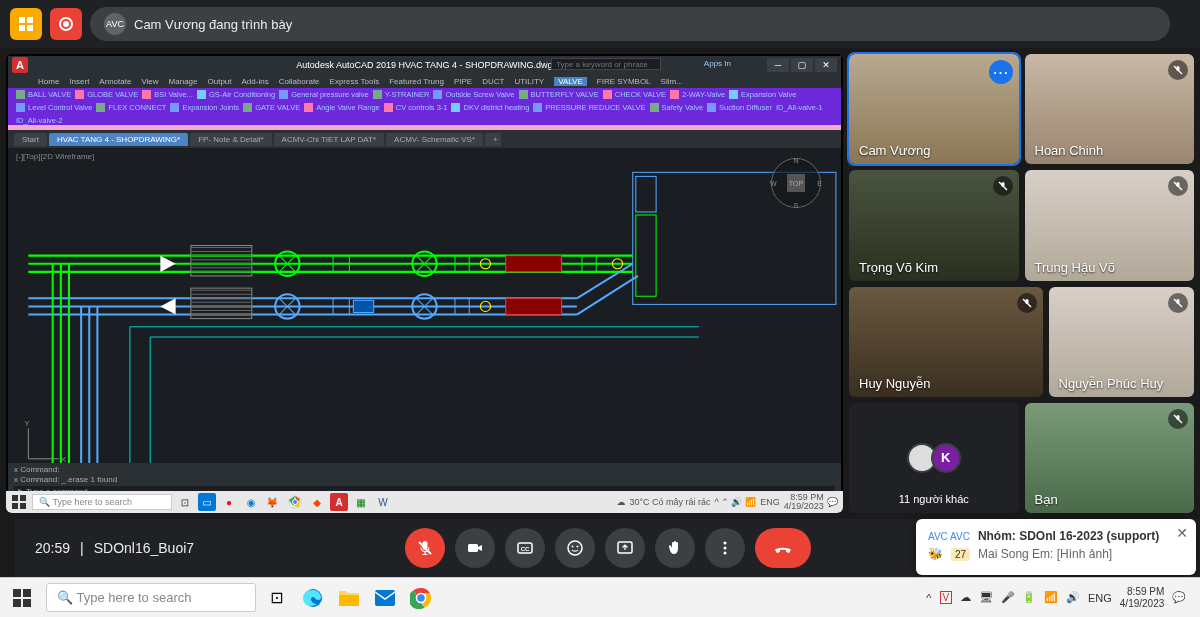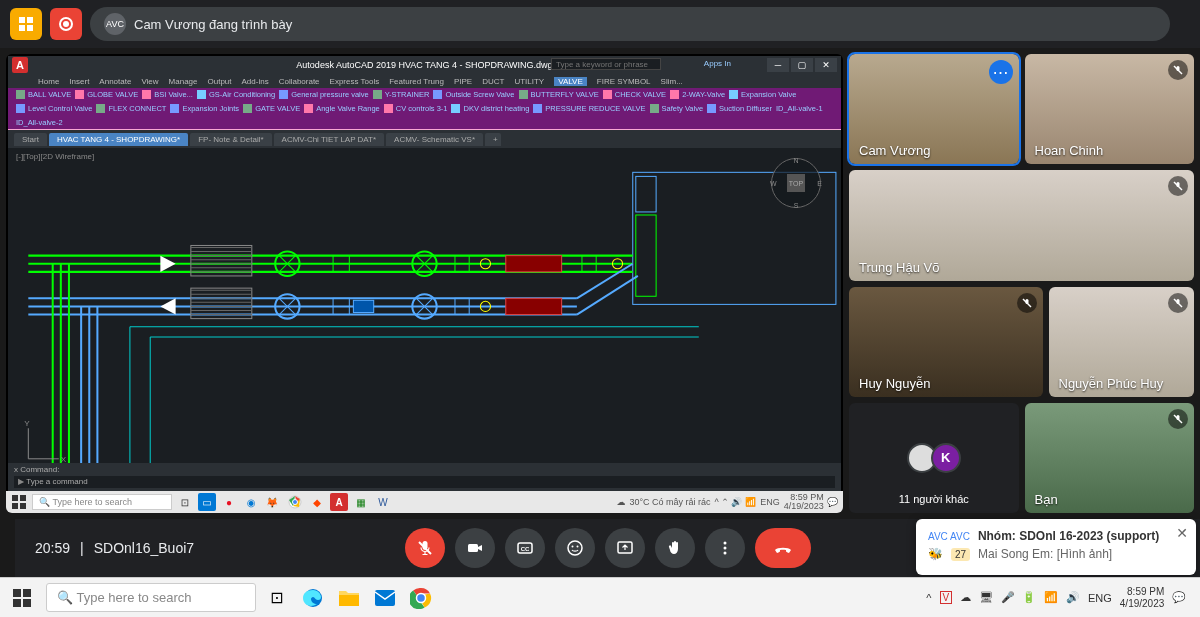--- a/index.html
+++ b/index.html
@@ -34,21 +34,21 @@
 .avatar-circ { width:30px; height:30px; border-radius:50%; border:2px solid #3c4043; display:flex; align-items:center; justify-content:center; font-size:13px; font-weight:600; color:#fff;}
 .others-label { position:absolute; bottom:8px; width:100%; text-align:center; color:#fff; font-size:11px;}
 
 
 .acad { position:absolute; inset:2px; background:#33393f; font-size:9px; color:#ccc;}
 .acad-title { height:18px; background:#2b3035; display:flex; align-items:center; justify-content:center; color:#fff; font-size:9px; position:relative;}
 .acad-title .wbtns { position:absolute; right:4px; top:2px; display:flex; gap:2px;}
 .acad-title .wbtn { width:22px; height:14px; background:#3a4046; display:flex; align-items:center; justify-content:center;}
 .acad-title .logo { position:absolute; left:4px; top:1px; width:16px; height:16px; background:#d32f2f; color:#fff; display:flex; align-items:center; justify-content:center; font-weight:bold; font-size:11px; border-radius:2px;}
 .acad-menu { height:14px; background:#2b3035; display:flex; gap:10px; padding:0 10px 0 30px; align-items:center; font-size:8px; color:#bbb;}
-.acad-ribbon { height:42px; background:#701a75; border-bottom:1px solid #f9a8d4; display:flex; flex-wrap:wrap; gap:4px; padding:2px 8px; align-items:center;}
+.acad-ribbon { height:42px; background:#6d28d9; border-bottom:5px solid #f9a8d4; display:flex; flex-wrap:wrap; gap:4px; padding:2px 8px; align-items:center;}
 .rib-item { display:flex; align-items:center; gap:3px; font-size:7.5px; color:#9cf;}
 .rib-sq { width:9px; height:9px; background:#7a8; }
 .rib-sq.b { background:#79f; }
 .rib-sq.p { background:#f7a; }
 .rib-sq.c { background:#7cf; }
 .acad-tabs { height:18px; background:#2b3035; display:flex; align-items:center; gap:2px; padding:0 6px;}
 .acad-tab { padding:2px 8px; background:#3a4046; color:#aaa; font-size:8px; border-radius:2px 2px 0 0;}
 .acad-tab.active { background:#4a84c4; color:#fff;}
 .acad-canvas { position:absolute; top:92px; bottom:36px; left:0; right:0; background:#1a1e22;}
 .acad-canvas .wire-label { position:absolute; top:4px; left:8px; color:#888; font-size:8px;}
@@ -338,20 +338,21 @@
           <div class="lbl n">N</div>
             <div class="lbl s">S</div>
             <div class="lbl e">E</div>
             <div class="lbl w">W</div>
           <div class="cube">TOP</div>
         </div>
       </div>
 
       <div class="acad-cmd">
         <div>x Command:</div>
+        <div>x Command: _.erase 1 found</div>
         <div style="background:#1a1e22;padding:1px 4px;margin-top:1px"><span style="color:#888">▶ </span><span>Type a command</span></div>
       </div>
 
       <div class="acad-status">
         <span class="tab">Model</span>
         <span class="tab2">HTS-IH-M-2004</span>
         <span class="tab2">HTS-IH-M-3004</span>
         <span>+</span>
         <div class="right">
           <span>HVAC15:1.0</span>
@@ -416,20 +417,29 @@
         <div class="tile-mute">
             <svg width="10" height="10" viewBox="0 0 10 10">
               <path d="M5 1a1.5 1.5 0 011.5 1.5v2a1.5 1.5 0 01-3 0v-2A1.5 1.5 0 015 1z" fill="#fff"></path>
               <line x1="1" y1="1" x2="9" y2="9" stroke="#fff" stroke-width="1.5"></line>
             </svg>
           </div>
         <div class="tile-name">Hoan Chinh</div>
       </div>
     </div>
     <div class="grid-row">
+      <div class="tile bg2">
+        <div class="tile-mute">
+            <svg width="10" height="10" viewBox="0 0 10 10">
+              <path d="M5 1a1.5 1.5 0 011.5 1.5v2a1.5 1.5 0 01-3 0v-2A1.5 1.5 0 015 1z" fill="#fff"></path>
+              <line x1="1" y1="1" x2="9" y2="9" stroke="#fff" stroke-width="1.5"></line>
+            </svg>
+          </div>
+        <div class="tile-name">Trọng Võ Kim</div>
+      </div>
       <div class="tile bg5">
         <div class="tile-mute">
             <svg width="10" height="10" viewBox="0 0 10 10">
               <path d="M5 1a1.5 1.5 0 011.5 1.5v2a1.5 1.5 0 01-3 0v-2A1.5 1.5 0 015 1z" fill="#fff"></path>
               <line x1="1" y1="1" x2="9" y2="9" stroke="#fff" stroke-width="1.5"></line>
             </svg>
           </div>
         <div class="tile-name">Trung Hậu Võ</div>
       </div>
     </div>

